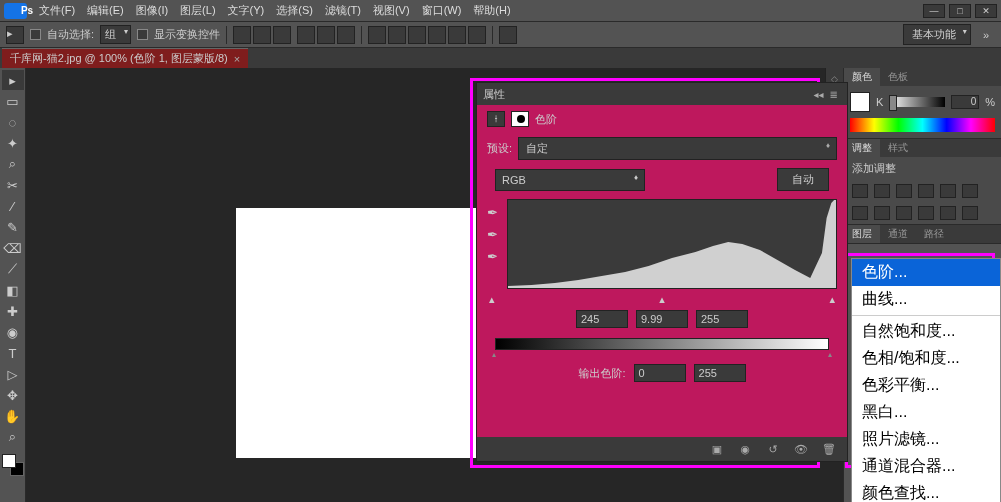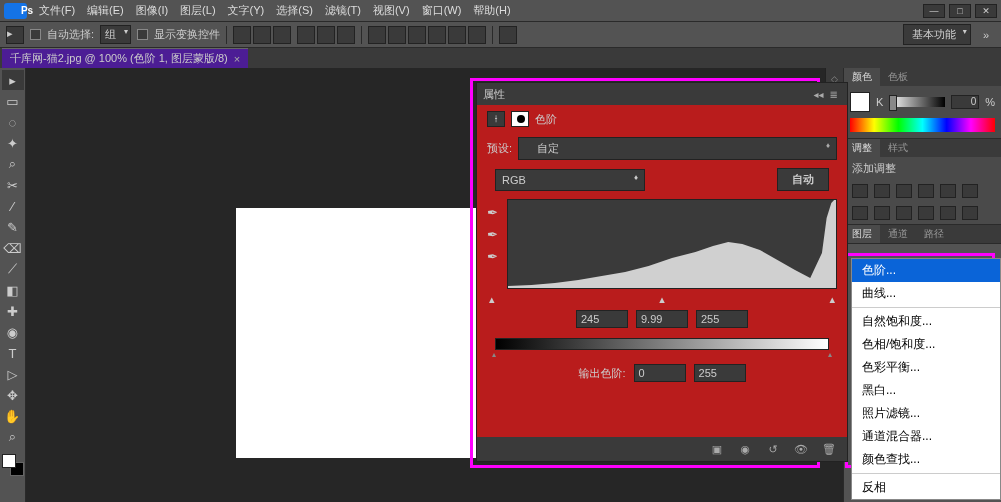--- a/index.html
+++ b/index.html
@@ -14,21 +14,21 @@
 .checkbox{width:11px;height:11px;border:1px solid #888;background:#3a3a3a;}
 .dropdown-small{background:#3a3a3a;border:1px solid #222;padding:1px 14px 1px 4px;position:relative;}
 .dropdown-small::after{content:"▾";position:absolute;right:2px;top:1px;font-size:8px;}
 .opt-sep{width:1px;height:18px;background:#2a2a2a;}
 .opt-group{display:flex;gap:2px;}
 .opt-btn{width:18px;height:18px;background:#3a3a3a;border:1px solid #222;}
 .essentials{margin-left:auto;background:#3a3a3a;border:1px solid #222;padding:2px 14px 2px 8px;position:relative;}
 .essentials::after{content:"▾";position:absolute;right:3px;top:2px;font-size:8px;}
 .dbl-arrow{padding:0 6px;}
 .tab-bar{height:20px;background:#3a3a3a;display:flex;align-items:center;padding:0 2px;}
-.doc-tab{background:#4c1d95;padding:2px 8px;border-top:1px solid #666;display:flex;align-items:center;gap:6px;font-size:10px;color:#ddd;}
+.doc-tab{background:#7f1d1d;padding:2px 8px;border-top:1px solid #666;display:flex;align-items:center;gap:6px;font-size:10px;color:#ddd;}
 .doc-tab .x{color:#aaa;cursor:pointer;}
 .main{display:flex;height:434px;}
 .tool-col{width:26px;background:#535353;border-right:1px solid #2a2a2a;display:flex;flex-direction:column;align-items:center;padding-top:2px;gap:1px;}
 .tool{width:22px;height:20px;display:flex;align-items:center;justify-content:center;font-size:13px;color:#ccc;cursor:pointer;}
 .tool.sel{background:#3a3a3a;}
 .canvas-area{flex:1;background:#262626;position:relative;overflow:hidden;}
 .canvas{position:absolute;left:210px;top:140px;width:290px;height:250px;background:#fff;}
 .cat{position:absolute;right:0;top:20px;width:90px;height:230px;}
 .highlight-box{position:absolute;border:3px solid #ff00ff;pointer-events:none;}
 .hb1{left:470px;top:78px;width:350px;height:390px;}
@@ -42,38 +42,38 @@
 .panel-body{padding:6px;}
 .color-row{display:flex;align-items:center;gap:6px;}
 .swatch{width:20px;height:20px;background:#fff;border:1px solid #222;}
 .slider-k{flex:1;height:10px;background:linear-gradient(to right,#fff,#000);position:relative;}
 .slider-k::after{content:"";position:absolute;left:0;top:-2px;width:6px;height:14px;background:#888;border:1px solid #222;}
 .pct-box{width:28px;height:14px;background:#3a3a3a;border:1px solid #222;text-align:right;padding:0 2px;font-size:10px;}
 .spectrum{height:14px;margin-top:6px;background:linear-gradient(to right,#f00,#ff0,#0f0,#0ff,#00f,#f0f,#f00);}
 .adj-row{display:flex;flex-wrap:wrap;gap:6px;padding:4px 8px;}
 .adj-icon{width:16px;height:14px;background:#3a3a3a;border:1px solid #222;}
 .menu-popup{position:absolute;right:0;top:258px;width:150px;background:#fff;border:1px solid #888;z-index:50;}
-.menu-popup .mi{padding:3px 10px;color:#000;font-size:12px;cursor:pointer;}
+.menu-popup .mi{padding:3px 10px;color:#000;font-size:16px;cursor:pointer;}
 .menu-popup .mi.sel{background:#0a64d8;color:#fff;}
 .menu-popup .sep{height:1px;background:#ccc;margin:2px 0;}
-.props-panel{position:absolute;left:476px;top:82px;width:372px;height:380px;background:#b91c1c;border:1px solid #222;z-index:40;}
+.props-panel{position:absolute;left:476px;top:82px;width:372px;height:380px;background:#be185d;border:1px solid #222;z-index:40;}
 .props-head{height:22px;display:flex;align-items:center;padding:0 6px;background:#3a3a3a;}
 .props-head .spacer{flex:1;}
 .props-head .hicon{padding:0 3px;font-size:10px;color:#aaa;}
 .props-title-row{display:flex;align-items:center;gap:6px;padding:6px 10px;}
 .props-icon{width:18px;height:16px;background:#3a3a3a;border:1px solid #222;display:flex;align-items:center;justify-content:center;font-size:10px;}
 .mask-icon{width:18px;height:16px;background:#fff;border:1px solid #222;position:relative;}
 .mask-icon::after{content:"";position:absolute;left:5px;top:3px;width:8px;height:8px;border-radius:50%;background:#000;}
 .props-row{display:flex;align-items:center;gap:6px;padding:4px 10px;}
-.wide-dd{flex:1;background:#3a3a3a;border:1px solid #222;padding:3px 18px;position:relative;}
+.wide-dd{flex:1;background:#3a3a3a;border:1px solid #222;padding:3px 7px;position:relative;}
 .wide-dd::after{content:"♦";position:absolute;right:6px;top:3px;font-size:8px;color:#aaa;}
 .channel-row{display:flex;align-items:center;gap:8px;padding:4px 18px;}
 .channel-dd{width:150px;background:#3a3a3a;border:1px solid #222;padding:4px 6px;position:relative;}
 .channel-dd::after{content:"♦";position:absolute;right:6px;top:3px;font-size:8px;}
-.auto-btn{background:#3a3a3a;border:1px solid #222;padding:3px 14px;font-weight:bold;}
+.auto-btn{background:#3a3a3a;border:1px solid #222;padding:3px 14px;}
 .histo-wrap{display:flex;padding:4px 10px;gap:4px;}
 .droppers{display:flex;flex-direction:column;gap:6px;padding-top:6px;}
 .dropper{width:16px;height:16px;font-size:13px;}
 .histo{flex:1;height:90px;background:#3a3a3a;border:1px solid #222;position:relative;overflow:hidden;}
 .histo svg{position:absolute;bottom:0;left:0;}
 .tri-row{display:flex;justify-content:space-between;padding:0 12px;font-size:8px;color:#888;}
 .input-row{display:flex;justify-content:center;padding:4px 20px;gap:8px;}
 .num-box{width:52px;background:#3a3a3a;border:1px solid #222;padding:2px 4px;text-align:left;}
 .out-grad{margin:6px 18px;height:12px;background:linear-gradient(to right,#000,#fff);border:1px solid #222;position:relative;}
 .out-grad::before{content:"▴";position:absolute;left:-4px;bottom:-10px;font-size:8px;color:#888;}

